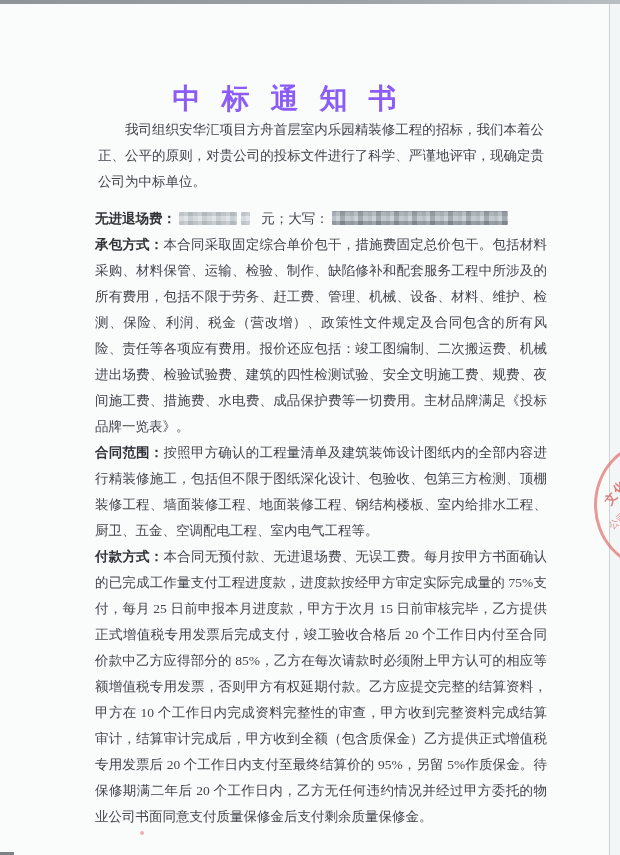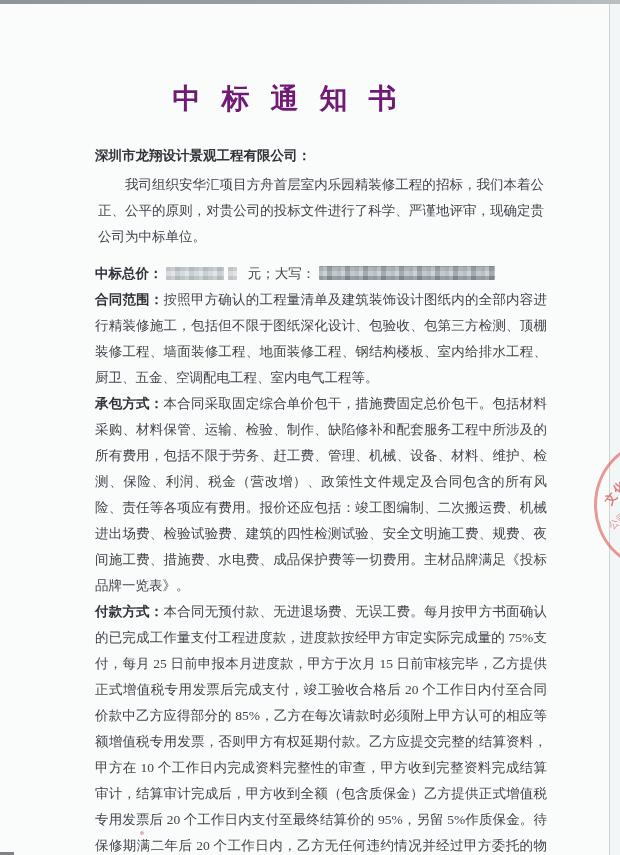--- a/index.html
+++ b/index.html
@@ -68,21 +68,21 @@
   .content{
     position:absolute;top:0;left:95px;width:452px;
   }
   .doc-title{
     margin-top:84px;
     text-align:center;
     transform:translateX(-33px);
     font-size:28px;
     font-weight:bold;
     letter-spacing:7px;
-    color:#701a75;
+    color:#8b5cf6;
     line-height:30px;
     white-space:nowrap;
   }
   .salutation{
     margin-top:29px;
     font-weight:bold;
     font-size:13.5px;
     line-height:26px;
     color:#303338;
   }
@@ -144,38 +144,37 @@
   <div class="stamp">
     <div class="stamp-ring"></div>
     <span class="stamp-text">文化</span>
     <span class="stamp-text2">公司</span>
   </div>
 
   <div class="content">
 
     <div class="doc-title">中 标 通 知 书</div>
 
-    <div class="salutation">深圳市龙翔设计景观工程有限公司：</div>
 
     <p class="para">我司组织安华汇项目方舟首层室内乐园精装修工程的招标，我们本着公正、公平的原则，对贵公司的投标文件进行了科学、严谨地评审，现确定贵公司为中标单位。</p>
 
     <div class="price-line">
-      <span class="lbl">中标总价：</span>
+      <span class="lbl">无进退场费：</span>
       <span class="mosaic light m-amount"></span><span class="mosaic light m-amount-frag"></span>
       <span class="gap"></span>
       <span>元；大写：</span>
       <span class="mosaic m-words"></span>
     </div>
 
     <p class="section">
-      <span class="lbl">合同范围：</span><span>按照甲方确认的工程量清单及建筑装饰设计图纸内的全部内容进行精装修施工，包括但不限于图纸深化设计、包验收、包第三方检测、顶棚装修工程、墙面装修工程、地面装修工程、钢结构楼板、室内给排水工程、厨卫、五金、空调配电工程、室内电气工程等。</span>
+      <span class="lbl">承包方式：</span><span>本合同采取固定综合单价包干，措施费固定总价包干。包括材料采购、材料保管、运输、检验、制作、缺陷修补和配套服务工程中所涉及的所有费用，包括不限于劳务、赶工费、管理、机械、设备、材料、维护、检测、保险、利润、税金（营改增）、政策性文件规定及合同包含的所有风险、责任等各项应有费用。报价还应包括：竣工图编制、二次搬运费、机械进出场费、检验试验费、建筑的四性检测试验、安全文明施工费、规费、夜间施工费、措施费、水电费、成品保护费等一切费用。主材品牌满足《投标品牌一览表》。</span>
     </p>
 
     <p class="section">
-      <span class="lbl">承包方式：</span><span>本合同采取固定综合单价包干，措施费固定总价包干。包括材料采购、材料保管、运输、检验、制作、缺陷修补和配套服务工程中所涉及的所有费用，包括不限于劳务、赶工费、管理、机械、设备、材料、维护、检测、保险、利润、税金（营改增）、政策性文件规定及合同包含的所有风险、责任等各项应有费用。报价还应包括：竣工图编制、二次搬运费、机械进出场费、检验试验费、建筑的四性检测试验、安全文明施工费、规费、夜间施工费、措施费、水电费、成品保护费等一切费用。主材品牌满足《投标品牌一览表》。</span>
+      <span class="lbl">合同范围：</span><span>按照甲方确认的工程量清单及建筑装饰设计图纸内的全部内容进行精装修施工，包括但不限于图纸深化设计、包验收、包第三方检测、顶棚装修工程、墙面装修工程、地面装修工程、钢结构楼板、室内给排水工程、厨卫、五金、空调配电工程、室内电气工程等。</span>
     </p>
 
     <p class="section">
       <span class="lbl">付款方式：</span><span>本合同无预付款、无进退场费、无误工费。每月按甲方书面确认的已完成工作量支付工程进度款，进度款按经甲方审定实际完成量的 75%支付，每月 25 日前申报本月进度款，甲方于次月 15 日前审核完毕，乙方提供正式增值税专用发票后完成支付，竣工验收合格后 20 个工作日内付至合同价款中乙方应得部分的 85%，乙方在每次请款时必须附上甲方认可的相应等额增值税专用发票，否则甲方有权延期付款。乙方应提交完整的结算资料，甲方在 10 个工作日内完成资料完整性的审查，甲方收到完整资料完成结算审计，结算审计完成后，甲方收到全额（包含质保金）乙方提供正式增值税专用发票后 20 个工作日内支付至最终结算价的 95%，另留 5%作质保金。待保修期满二年后 20 个工作日内，乙方无任何违约情况并经过甲方委托的物业公司书面同意支付质量保修金后支付剩余质量保修金。</span>
     </p>
 
   </div>
 </div>
 
 </body></html>

